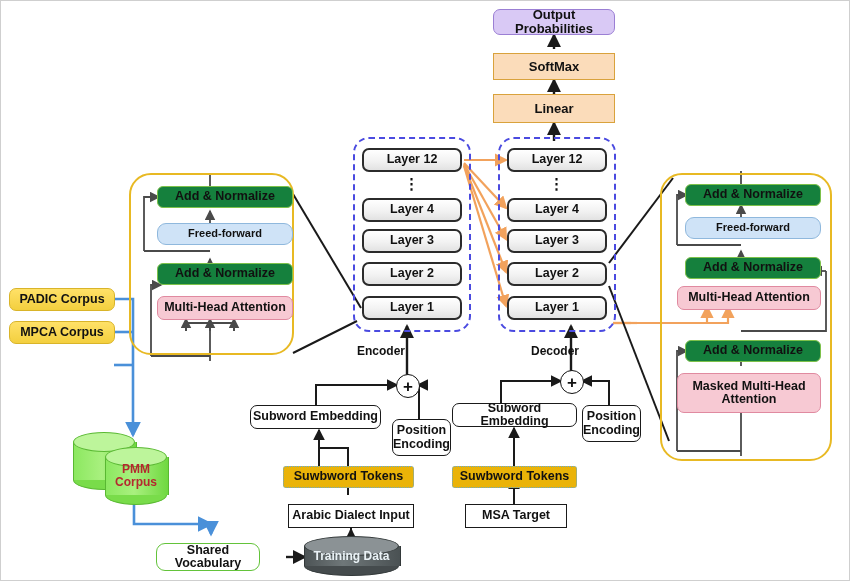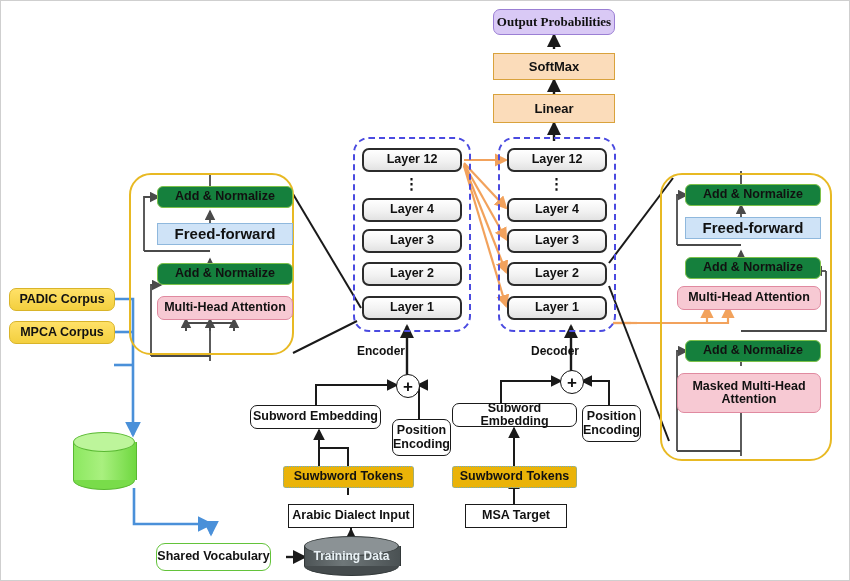--- a/index.html
+++ b/index.html
@@ -6,24 +6,24 @@
   body{font-family:"Liberation Sans",sans-serif;}
   #stage{position:relative;width:850px;height:581px;background:#ffffff;
          border:1px solid #cfcfcf;box-sizing:border-box;overflow:hidden;}
   #svg-layer{position:absolute;left:0;top:0;width:850px;height:581px;}
 
   .nodebox{position:absolute;box-sizing:border-box;display:flex;
            align-items:center;justify-content:center;text-align:center;
            font-weight:bold;color:#111;line-height:1.05;z-index:3;}
 
   
-  .v-purple{background:#d9c9f5;border:1.6px solid #9b7fd4;border-radius:7px;font-size:13px;font-family:Liberation Serif, serif;}
+  .v-purple{background:#d9c9f5;border:1.6px solid #9b7fd4;border-radius:7px;font-size:13px;}
   .v-peach {background:#fbdcba;border:1.6px solid #d9a23c;border-radius:0;font-size:13px;}
   .v-green {background:#15803d;border:1.3px solid #7dc14a;border-radius:6px;font-size:12.5px;}
-  .v-blue  {background:#cfe3f7;border:1.3px solid #8fb8dd;border-radius:0;font-size:15px;}
+  .v-blue  {background:#cfe3f7;border:1.3px solid #8fb8dd;border-radius:9px;font-size:11px;}
   .v-pink  {background:#f7c9d3;border:1.3px solid #e08aa0;border-radius:7px;font-size:12.5px;}
   .v-layer {background:linear-gradient(180deg,#ffffff 0%,#f2f2f2 55%,#e2e2e2 100%);
             border:2px solid #2b2b2b;border-radius:7px;font-size:12.5px;}
   .v-white {background:#ffffff;border:1.8px solid #1a1a1a;border-radius:7px;font-size:12.5px;}
   .v-sq    {background:#ffffff;border:1.8px solid #1a1a1a;border-radius:0;font-size:12.5px;}
   .v-tok   {background:#eab308;border:1.6px dotted #5fa8dd;border-radius:3px;font-size:12.5px;}
   .v-yellow{background:linear-gradient(180deg,#ffe168 0%,#f3cf3e 100%);
             border:1.2px solid #d9b429;border-radius:7px;font-size:12.5px;}
   .v-vocab {background:#ffffff;border:1.8px solid #63c33a;border-radius:9px;font-size:12.5px;}
 
@@ -226,22 +226,31 @@
   <div class="nodebox v-pink" style="left:676px;top:372px;width:144px;height:40px;">Masked Multi-Head Attention</div>
 
   <div class="nodebox v-yellow" style="left:8px;top:287px;width:106px;height:23px;">PADIC Corpus</div>
   <div class="nodebox v-yellow" style="left:8px;top:320px;width:106px;height:23px;">MPCA Corpus</div>
 
   <div class="cyl cyl-green" style="left:72px;top:431px;width:62px;height:58px;">
     <div class="bot"></div>
       <div class="body"></div>
       <div class="top"></div>
   </div>
-
-  <div class="nodebox v-vocab" style="left:155px;top:542px;width:115px;height:28px;">Shared Vocabulary</div>
+  <div class="cyl cyl-green" style="left:104px;top:446px;width:62px;height:58px;">
+    <div class="bot"></div>
+      <div class="body"></div>
+      <div class="top"></div>
+    <div class="lbl">
+      <span>PMM</span>
+      <span>Corpus</span>
+    </div>
+  </div>
+
+  <div class="nodebox v-vocab" style="left:155px;top:542px;width:104px;height:28px;">Shared Vocabulary</div>
   <div class="cyl cyl-gray" style="left:303px;top:535px;width:95px;height:40px;">
     <div class="bot"></div>
       <div class="body"></div>
       <div class="top"></div>
     <div class="lbl">Training Data</div>
   </div>
 
   <div class="plus" style="left:395px;top:373px;">+</div>
   <div class="nodebox v-white" style="left:249px;top:404px;width:131px;height:24px;">Subword Embedding</div>
   <div class="nodebox v-white" style="left:391px;top:418px;width:59px;height:37px;flex-direction:column;">

